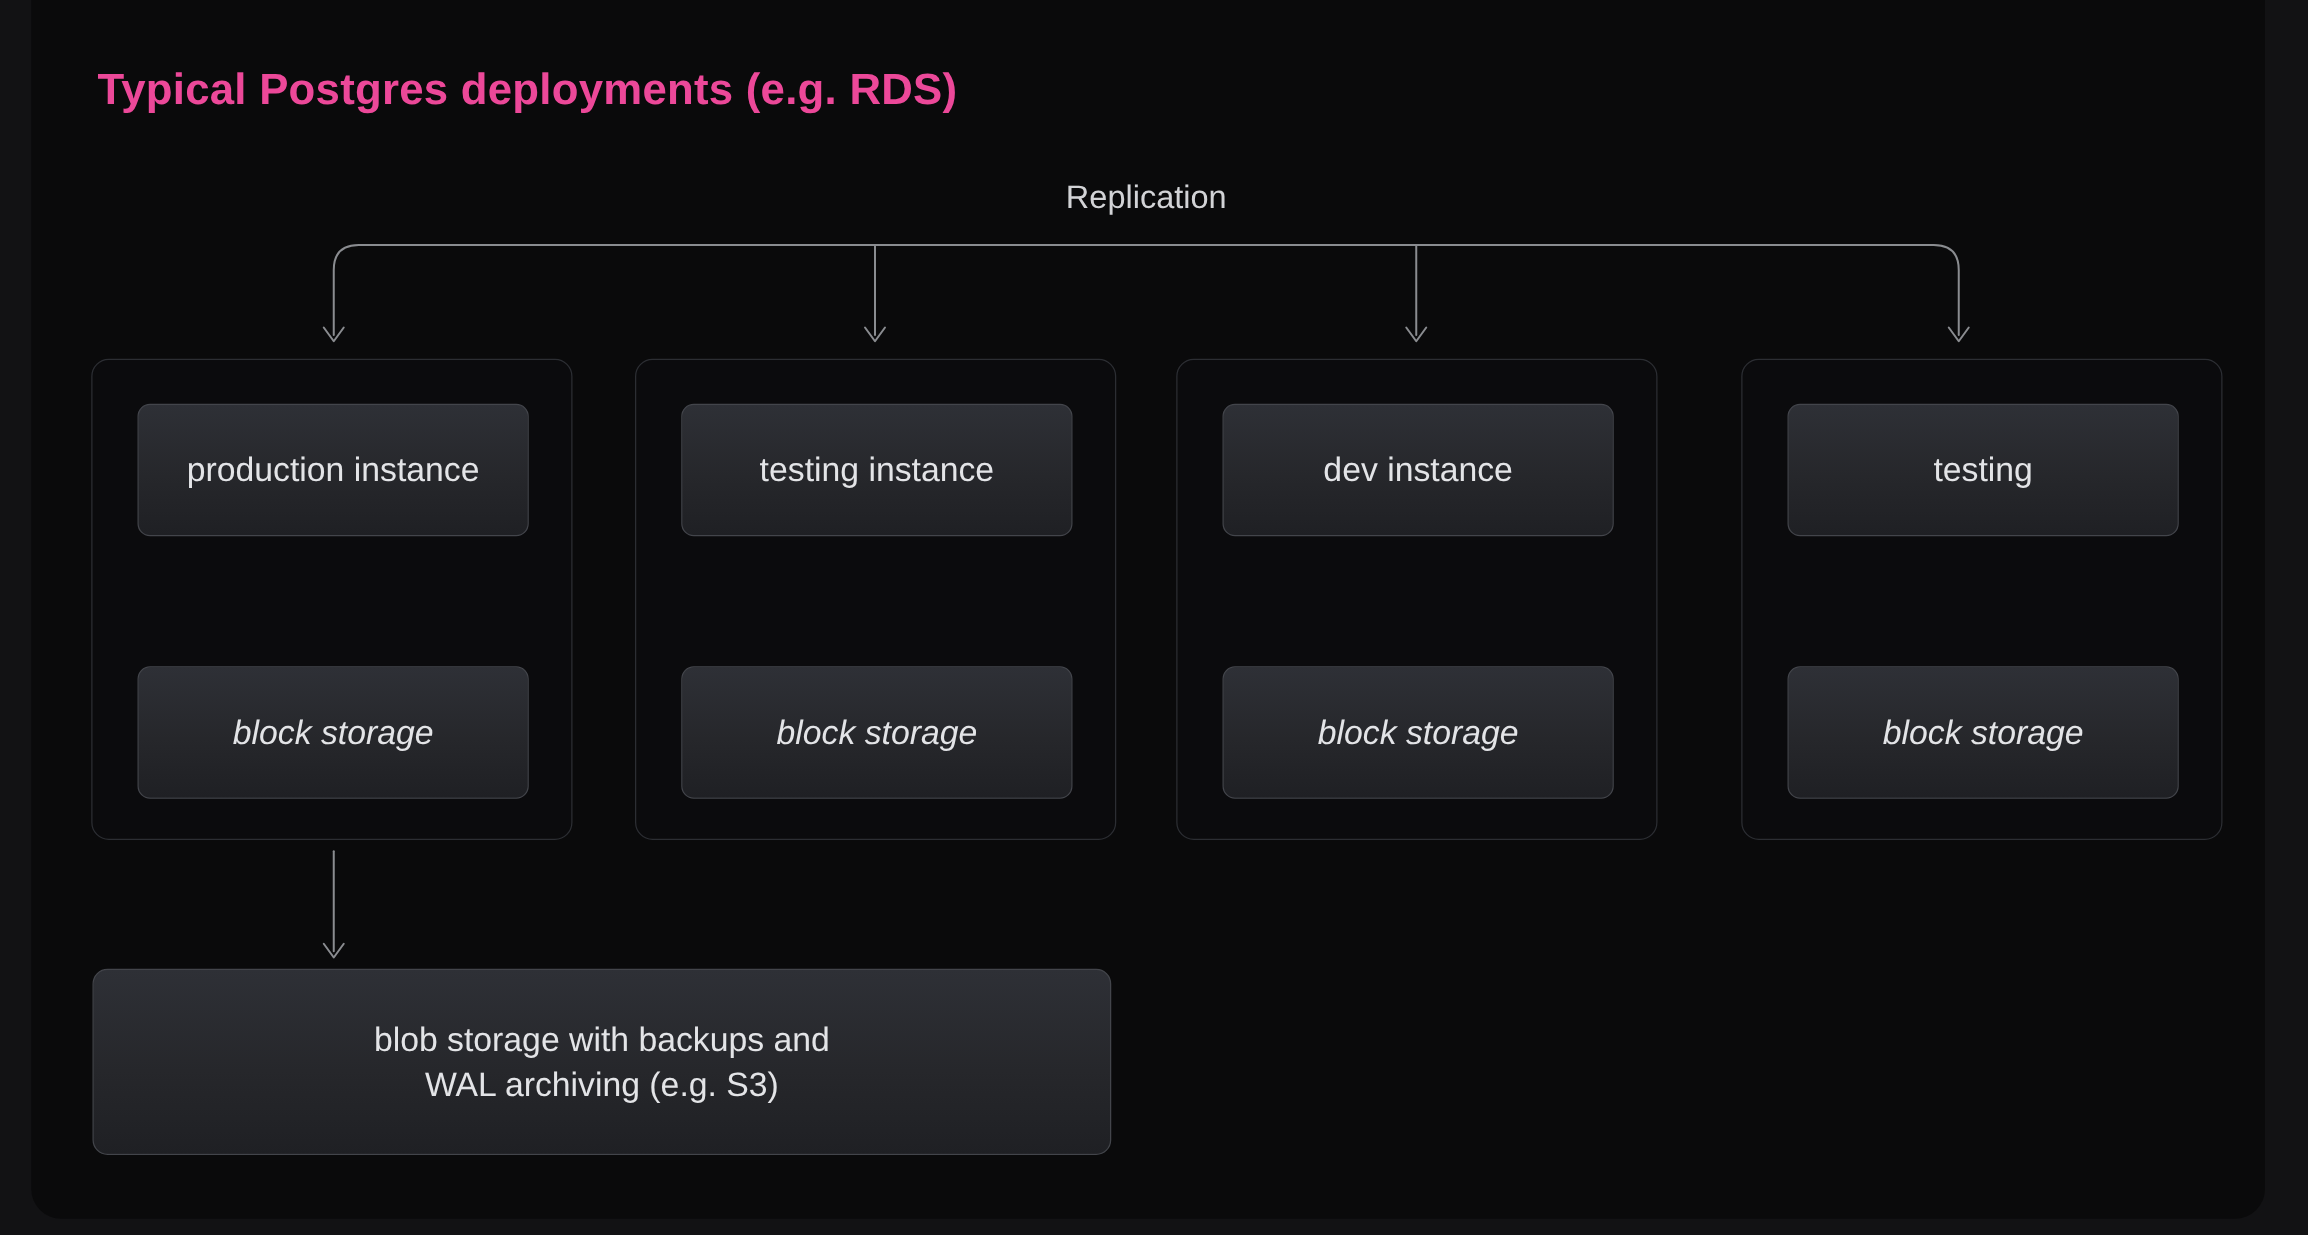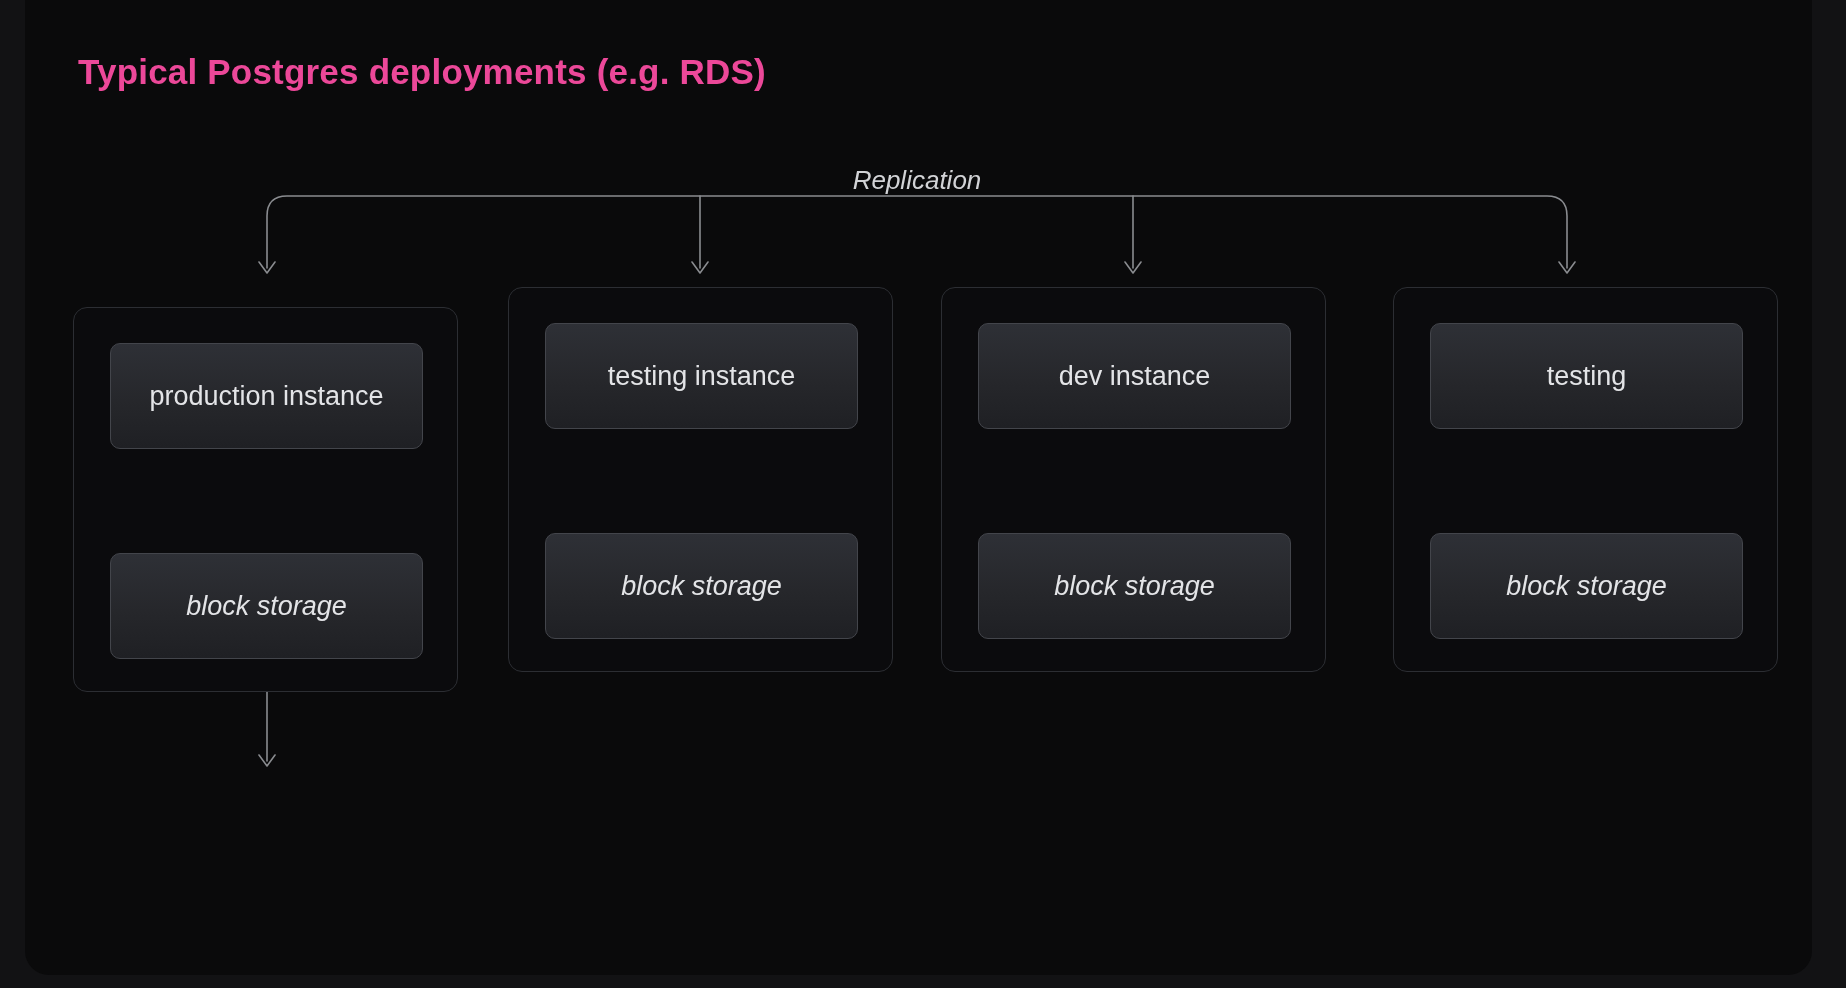--- a/index.html
+++ b/index.html
@@ -32,27 +32,26 @@
     top: 52px;
     font-size: 35px;
     font-weight: 600;
     letter-spacing: 0.2px;
     color: #ec4899;
     white-space: nowrap;
   }
   .replication-label {
     position: absolute;
     left: 717px;
-    top: 165px;
+    top: 142px;
     width: 400px;
     text-align: center;
     font-size: 26px;
     font-weight: 400;
     color: #d2d3d6;
-    font-style: italic;
   }
   svg.connectors {
     position: absolute;
     left: 0;
     top: 0;
     pointer-events: none;
   }
   svg.connectors path {
     fill: none;
     stroke: #8a8c90;
@@ -63,21 +62,21 @@
   .group {
     position: absolute;
     top: 287px;
     width: 385px;
     height: 385px;
     box-sizing: border-box;
     border: 1px solid #2c2e33;
     border-radius: 14px;
     background: #0b0b0d;
   }
-  .group.g0 { left: 73px; margin-top: 20px; }
+  .group.g0 { left: 73px; }
   .group.g1 { left: 508px; }
   .group.g2 { left: 941px; }
   .group.g3 { left: 1375px; margin-left: 18px; }
   .node {
     position: absolute;
     left: 36px;
     width: 313px;
     height: 106px;
     box-sizing: border-box;
     border: 1px solid #43454b;
@@ -192,14 +191,18 @@
 
   <div class="group g3">
     <div class="node instance">
       <span>testing</span>
     </div>
     <div class="node storage">
       <span>block storage</span>
     </div>
   </div>
 
+  <div class="blob-node">
+    <span>blob storage with backups and</span>
+    <span>WAL archiving (e.g. S3)</span>
+  </div>
 
 </div>
 
 </body></html>

